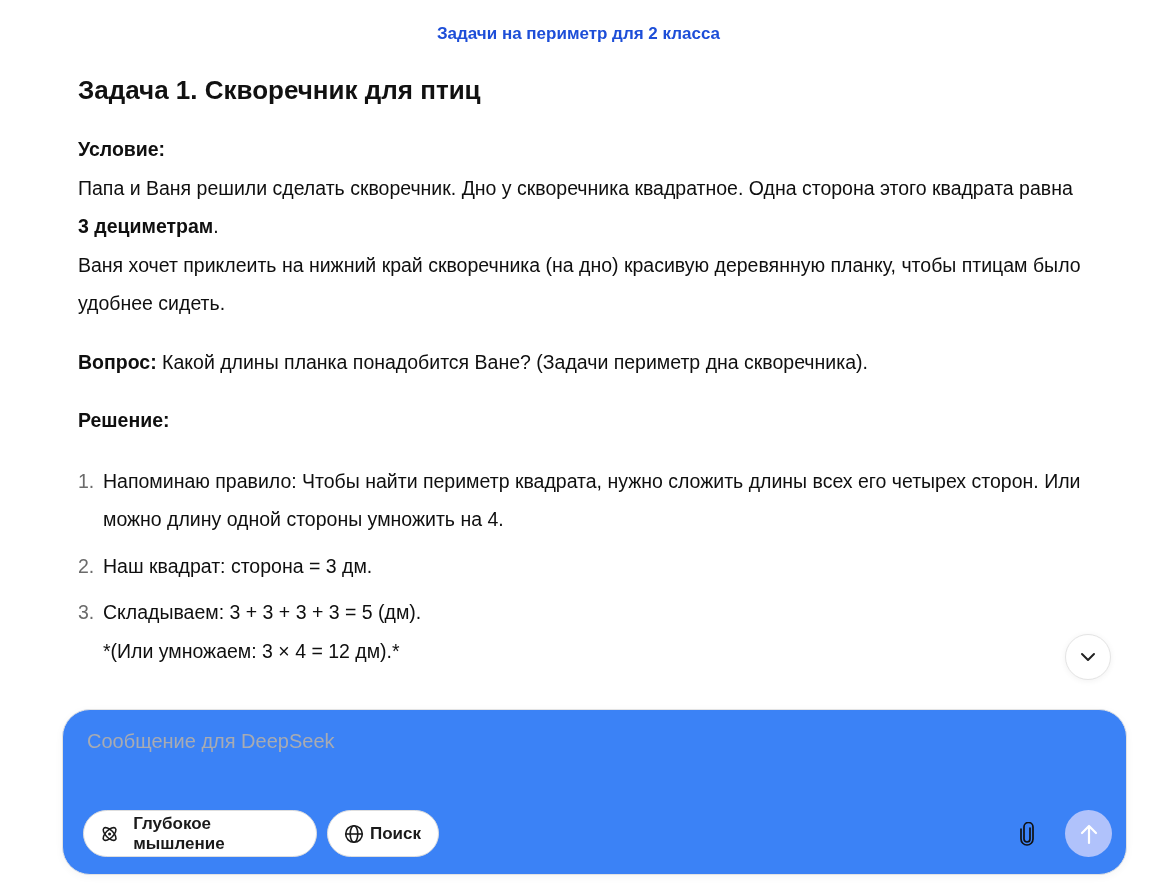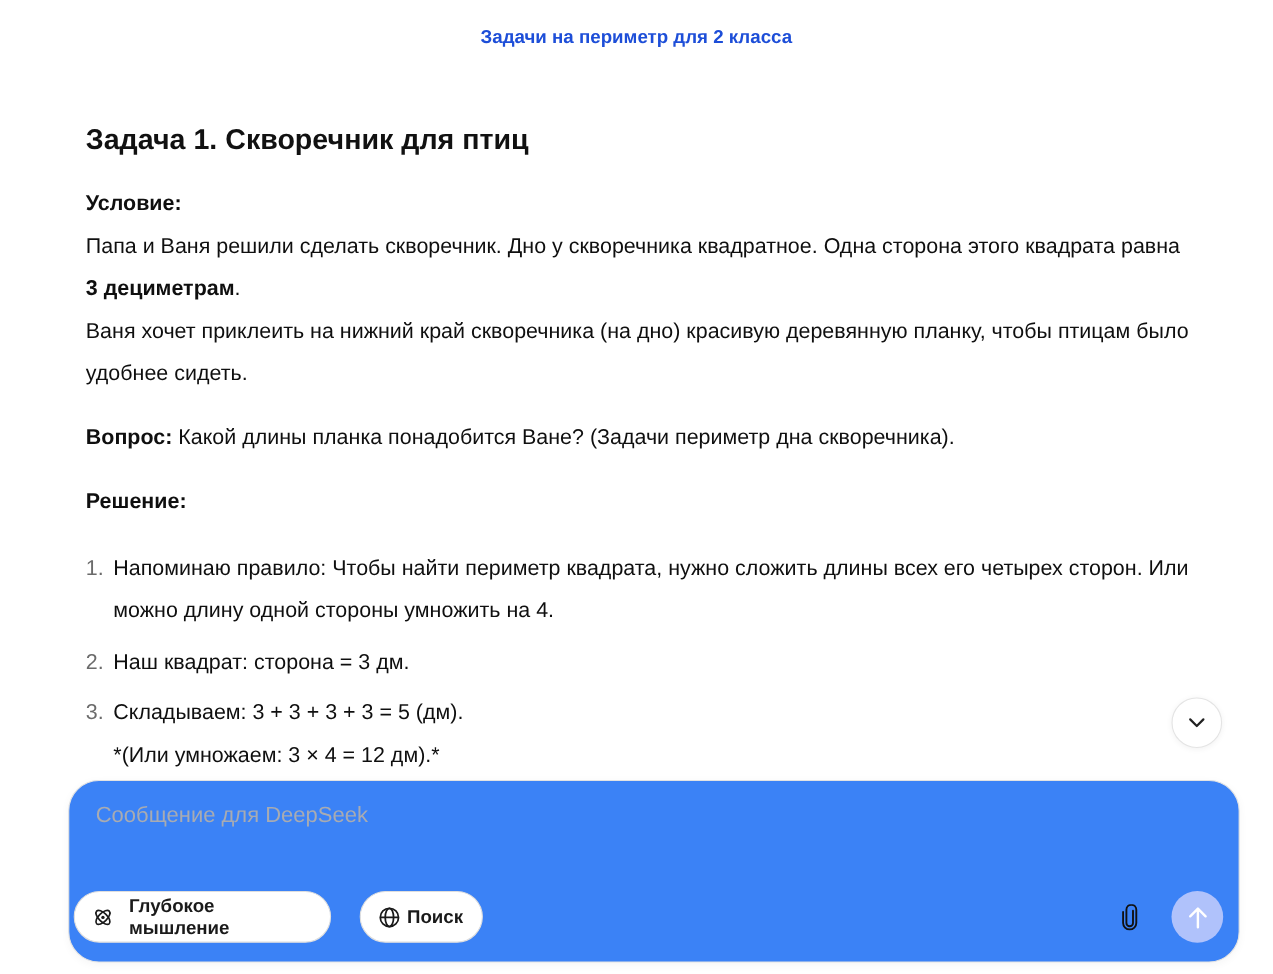--- a/index.html
+++ b/index.html
@@ -15,21 +15,21 @@
       position: absolute; top: 24px; left: 0; width: 100%;
       text-align: center; font-size: 17px; font-weight: bold; color: #1d4ed8;
     }
 
     .content {
       position: absolute; top: 70px; left: 78px; width: 1010px;
       font-size: 19.5px; line-height: 38.5px; color: #0f0f0f;
     }
     .task-heading {
       font-size: 26px; font-weight: bold; line-height: 40px;
-      margin-bottom: 20px; color: #111; margin-top: 36px;
+      margin-bottom: 20px; color: #111;
     }
     .label { font-weight: bold; }
     .para { margin-bottom: 20px; }
     .ol { list-style: none; margin-top: 22px; }
     .ol li { position: relative; padding-left: 25px; margin-bottom: 8px; }
     .ol li .num {
       position: absolute; left: 0; top: 0; color: #6b6b6b;
     }
 
     .scroll-down {
@@ -52,21 +52,21 @@
       font-size: 20px; color: #111;
     }
     .composer textarea::placeholder { color: #a8abb2; }
 
     .pill {
       position: absolute; top: 100px; height: 47px;
       border: 1px solid #dedede; border-radius: 24px; background: #fff;
       display: flex; align-items: center; gap: 6px; padding: 0 16px;
       font-size: 17px; font-weight: bold; color: #1a1a1a; cursor: pointer;
     }
-    .pill-deep { left: 4px; width: 234px; gap: 14px; }
+    .pill-deep { left: 20px; width: 234px; gap: 14px; }
     .pill-search { left: 264px; width: 112px; }
 
     .attach {
       position: absolute; left: 950px; top: 110px; width: 28px; height: 28px;
       display: flex; align-items: center; justify-content: center; cursor: pointer;
     }
     .send {
       position: absolute; left: 1002px; top: 100px; width: 47px; height: 47px;
       border-radius: 50%; background: #b0c2fb;
       display: flex; align-items: center; justify-content: center; cursor: pointer;

